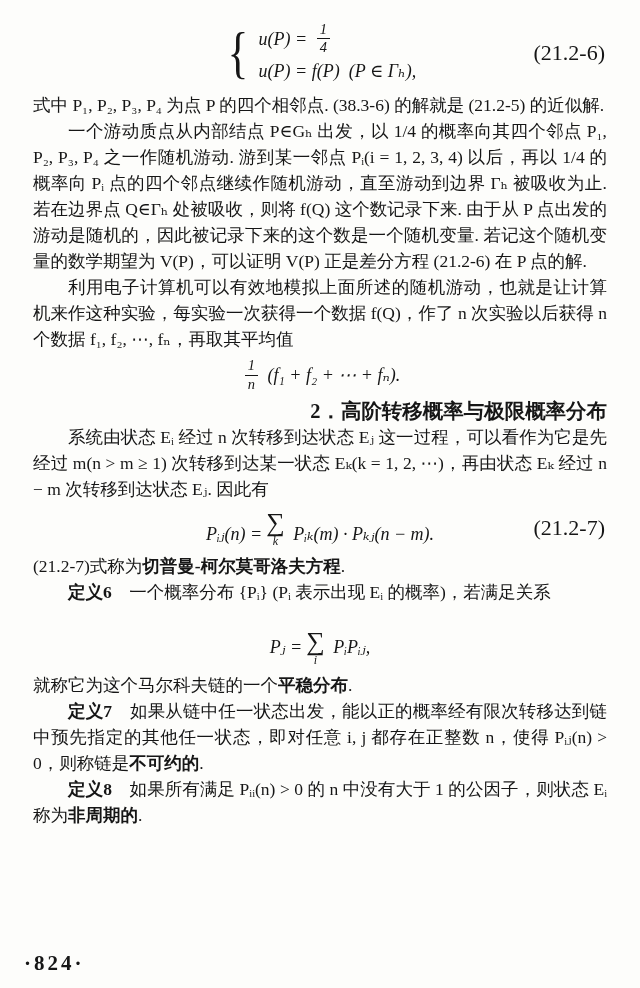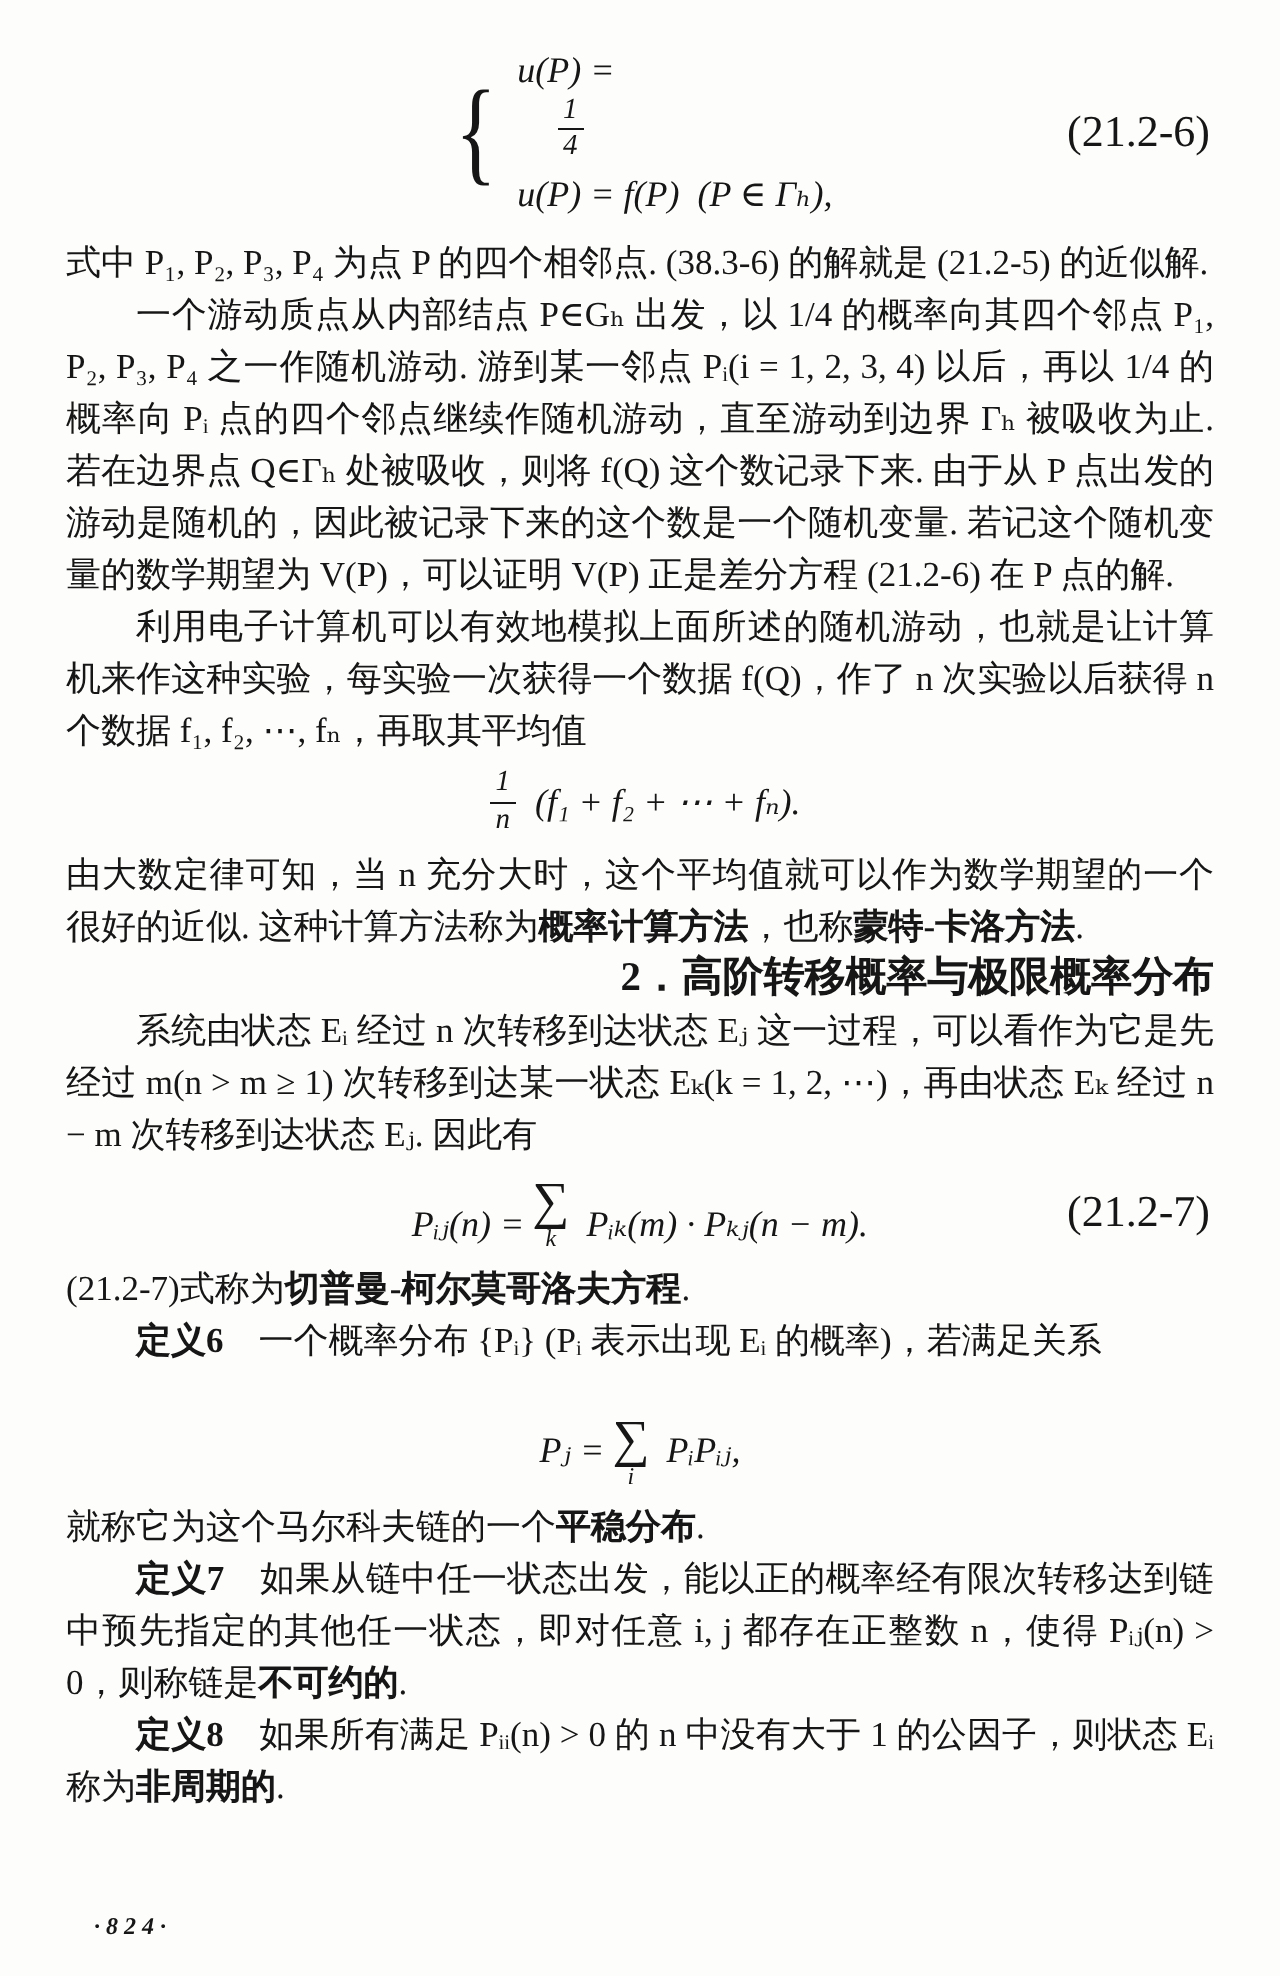--- a/index.html
+++ b/index.html
@@ -33,21 +33,21 @@
   }
   .eq .tag {
     position: absolute;
     right: 2px;
     top: 50%;
     transform: translateY(-50%);
     font-style: normal;
     font-size: 22px;
   }
   .eq-lines { display: flex; flex-direction: column; align-items: flex-start; gap: 3px; }
-  .eq-line { display: flex; align-items: center; white-space: pre; flex-direction: column; }
+  .eq-line { display: flex; align-items: center; white-space: pre; }
   .eq-line > span { white-space: pre; }
   .brace {
     font-style: normal;
     font-size: 58px;
     line-height: 0.9;
     font-weight: 400;
     margin-right: 7px;
     transform: scaleX(0.75);
   }
   .frac {
@@ -58,26 +58,25 @@
     line-height: 1.05;
   }
   .frac .num { font-size: 14.5px; border-bottom: 1.5px solid #161616; padding: 0 3px 1px 3px; }
   .frac .den { font-size: 14.5px; padding-top: 1px; }
   .sum { display: inline-flex; flex-direction: column; align-items: center; margin: 0 4px; line-height: 1; }
   .sum .sigma { font-style: normal; font-size: 26px; line-height: 1; }
   .sum .lim { font-size: 12px; margin-top: -1px; }
 
   .footer {
     position: absolute;
-    left: 47px;
+    left: 24px;
     bottom: 12px;
-    font-size: 12px;
+    font-size: 21px;
     font-weight: bold;
     letter-spacing: 3px;
-    font-style: italic;
   }
 </style>
 </head>
 <body>
 
 <div class="page">
 
   <div class="eq" style="margin:4px 0 8px;">
     <span class="brace">{</span>
     <div class="eq-lines">
@@ -108,23 +107,20 @@
   </p>
 
   <div class="eq">
     <span class="frac">
       <span class="num">1</span>
       <span class="den">n</span>
     </span>
     <span style="white-space:pre"> (f₁ + f₂ + ⋯ + fₙ).</span>
   </div>
 
-  <p class="para">
-    <span>由大数定律可知，当 n 充分大时，这个平均值就可以作为数学期望的一个很好的近似. 这种计算方法称为</span><span class="b">概率计算方法</span><span>，也称</span><span class="b">蒙特-卡洛方法</span><span>.</span>
-  </p>
 
   <h3 class="heading">
     <span>2．高阶转移概率与极限概率分布</span>
   </h3>
 
 
   <p class="para indent">
     <span>系统由状态 Eᵢ 经过 n 次转移到达状态 Eⱼ 这一过程，可以看作为它是先经过 m(n &gt; m ≥ 1) 次转移到达某一状态 Eₖ(k = 1, 2, ⋯)，再由状态 Eₖ 经过 n − m 次转移到达状态 Eⱼ. 因此有</span>
   </p>
 

